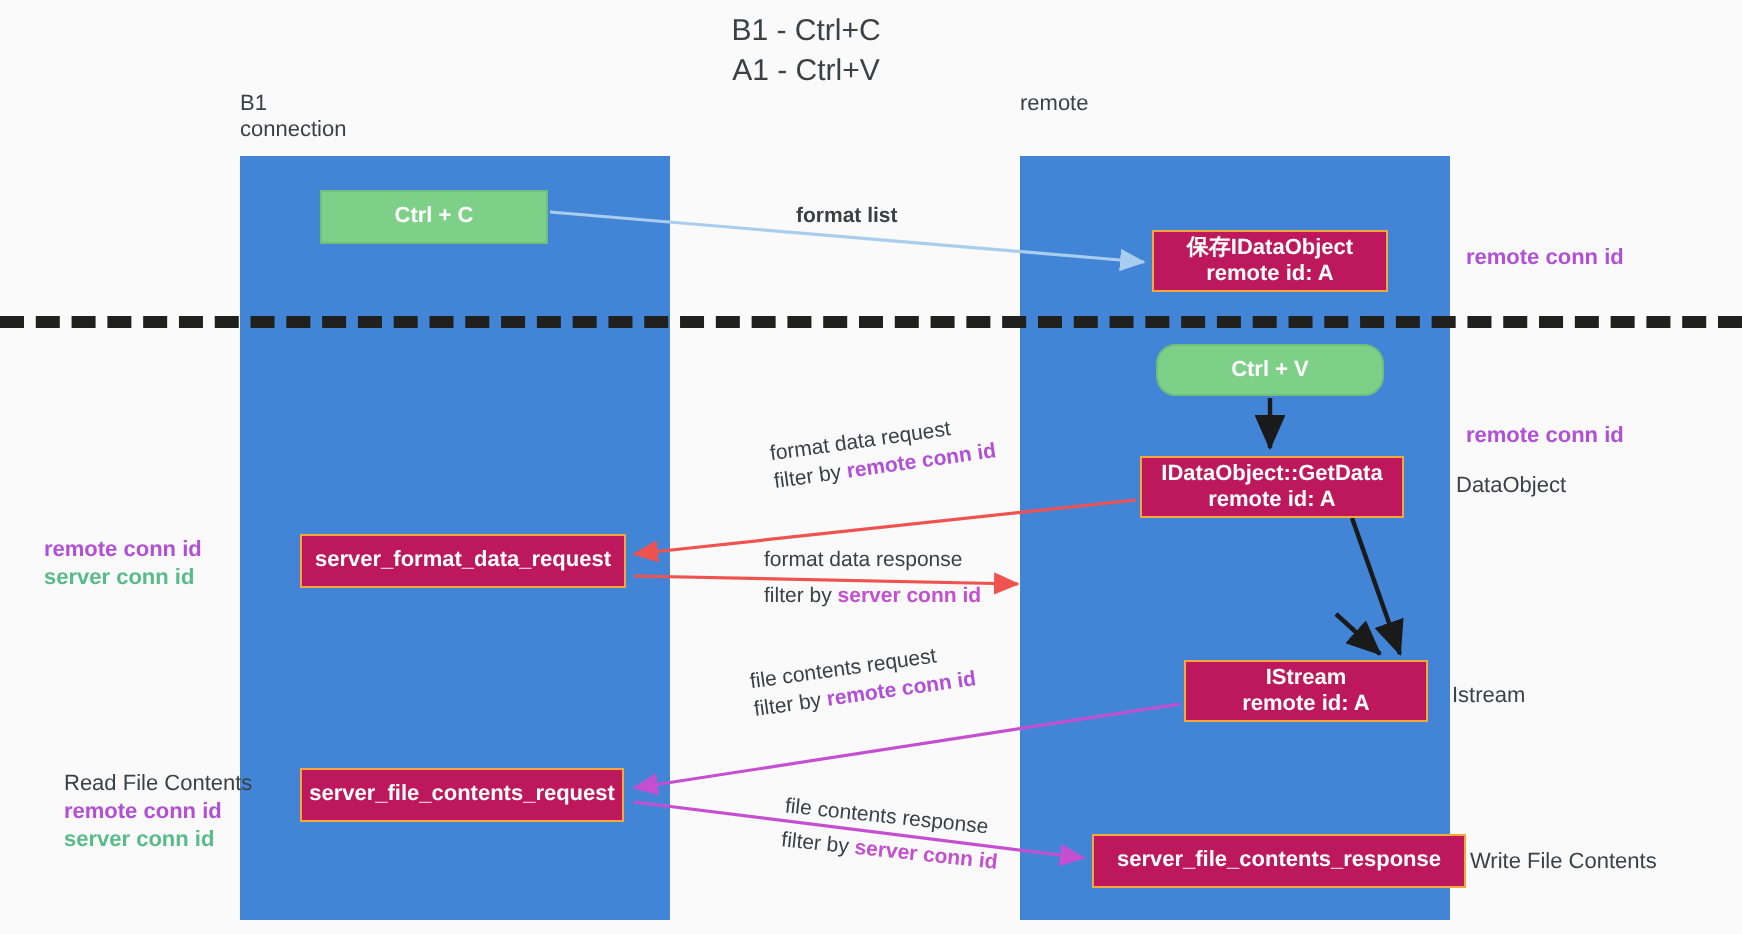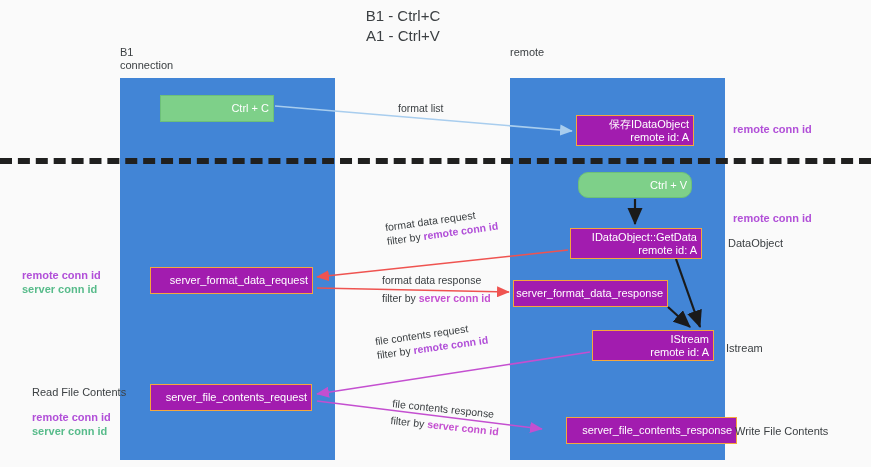--- a/index.html
+++ b/index.html
@@ -37,38 +37,39 @@
   
   #divider{
     left:0;top:158px;width:871px;height:0;
     border-top:6px dashed #20201f;
   }
 
   
   .node{
     box-sizing:border-box;
     display:flex;flex-direction:column;
-    align-items:flex-end;justify-content:center;
+    align-items:center;justify-content:center;
     text-align:center;
     color:#fff;font-size:11px;line-height:13px;
     padding:2px 4px;
     border:1px solid rgba(0,0,0,.08);
+    font-weight:bold;
   }
   .green{background:#7ed089;border-color:#6dc079;}
-  .orange{background:#a21caf;border-color:#f5a73c;}
+  .orange{background:#be185d;border-color:#f5a73c;}
 
   #n-ctrlc{left:160px;top:95px;width:114px;height:27px;}
   #n-save{left:576px;top:115px;width:118px;height:31px;}
   #n-ctrlv{left:578px;top:172px;width:114px;height:26px;border-radius:10px;}
   #n-getdata{left:570px;top:228px;width:132px;height:31px;}
   #n-sfdreq{left:150px;top:267px;width:163px;height:27px;}
   #n-sfdres{left:513px;top:280px;width:155px;height:27px;}
   #n-istream{left:592px;top:330px;width:122px;height:31px;}
   #n-sfcreq{left:150px;top:384px;width:162px;height:27px;}
-  #n-sfcres{left:546px;top:417px;width:171px;height:27px;margin-left:20px;}
+  #n-sfcres{left:546px;top:417px;width:187px;height:27px;}
 
   
   .ann{font-size:11px;line-height:14px;color:#3c4043;}
   .purple{color:#b14fd8;font-weight:bold;}
   .green-t{color:#57bb8a;font-weight:bold;}
   .pinkish{color:#c44fd0;font-weight:bold;}
 
   #ann-rc1{left:733px;top:122px;}
   #ann-rc2{left:733px;top:211px;}
   #ann-dataobject{left:728px;top:236px;}
@@ -78,21 +79,21 @@
   #ann-left-1{left:22px;top:268px;text-align:left;}
   #ann-left-2{left:32px;top:385px;text-align:left;}
 
   
   .elabel{
     font-size:10.5px;color:#3c4043;line-height:14px;white-space:nowrap;
   }
   .rot-up{transform:rotate(-8deg);transform-origin:left bottom;}
   .rot-dn{transform:rotate(6deg);transform-origin:left bottom;}
 
-  #el-formatlist{left:398px;top:101px;}
+  #el-formatlist{left:398px;top:101px;font-weight:bold;}
   #el-fdreq{left:388px;top:220px;}
   #el-fdres{left:382px;top:273px;}
   #el-fcreq{left:378px;top:334px;}
   #el-fcres{left:390px;top:396px;}
 
   svg#wires{position:absolute;left:0;top:0;width:871px;height:467px;pointer-events:none;}
 </style>
 </head>
 <body>
 
@@ -164,23 +165,20 @@
 
   <div class="abs node orange" id="n-getdata">
     <div>IDataObject::GetData</div>
     <div>remote id: A</div>
   </div>
 
   <div class="abs node orange" id="n-sfdreq">
     <div>server_format_data_request</div>
   </div>
 
-  <div class="abs node orange" id="n-sfdres">
-    <div>server_format_data_response</div>
-  </div>
 
   <div class="abs node orange" id="n-istream">
     <div>IStream</div>
     <div>remote id: A</div>
   </div>
 
   <div class="abs node orange" id="n-sfcreq">
     <div>server_file_contents_request</div>
   </div>
 
@@ -217,18 +215,18 @@
   <div class="abs ann" id="ann-dataobject">DataObject</div>
   <div class="abs ann" id="ann-istream">Istream</div>
   <div class="abs ann" id="ann-writefile">Write File Contents</div>
 
   <div class="abs ann" id="ann-left-1">
     <div class="purple">remote conn id</div>
     <div class="green-t">server conn id</div>
   </div>
 
   <div class="abs ann" id="ann-left-2">
-    <div style="color:#3c4043;margin-bottom:11px">Read File Contents</div>
+    <div style="color:#3c4043;margin-bottom:0">Read File Contents</div>
     <div class="purple">remote conn id</div>
     <div class="green-t">server conn id</div>
   </div>
 
 </div>
 
 </body></html>

